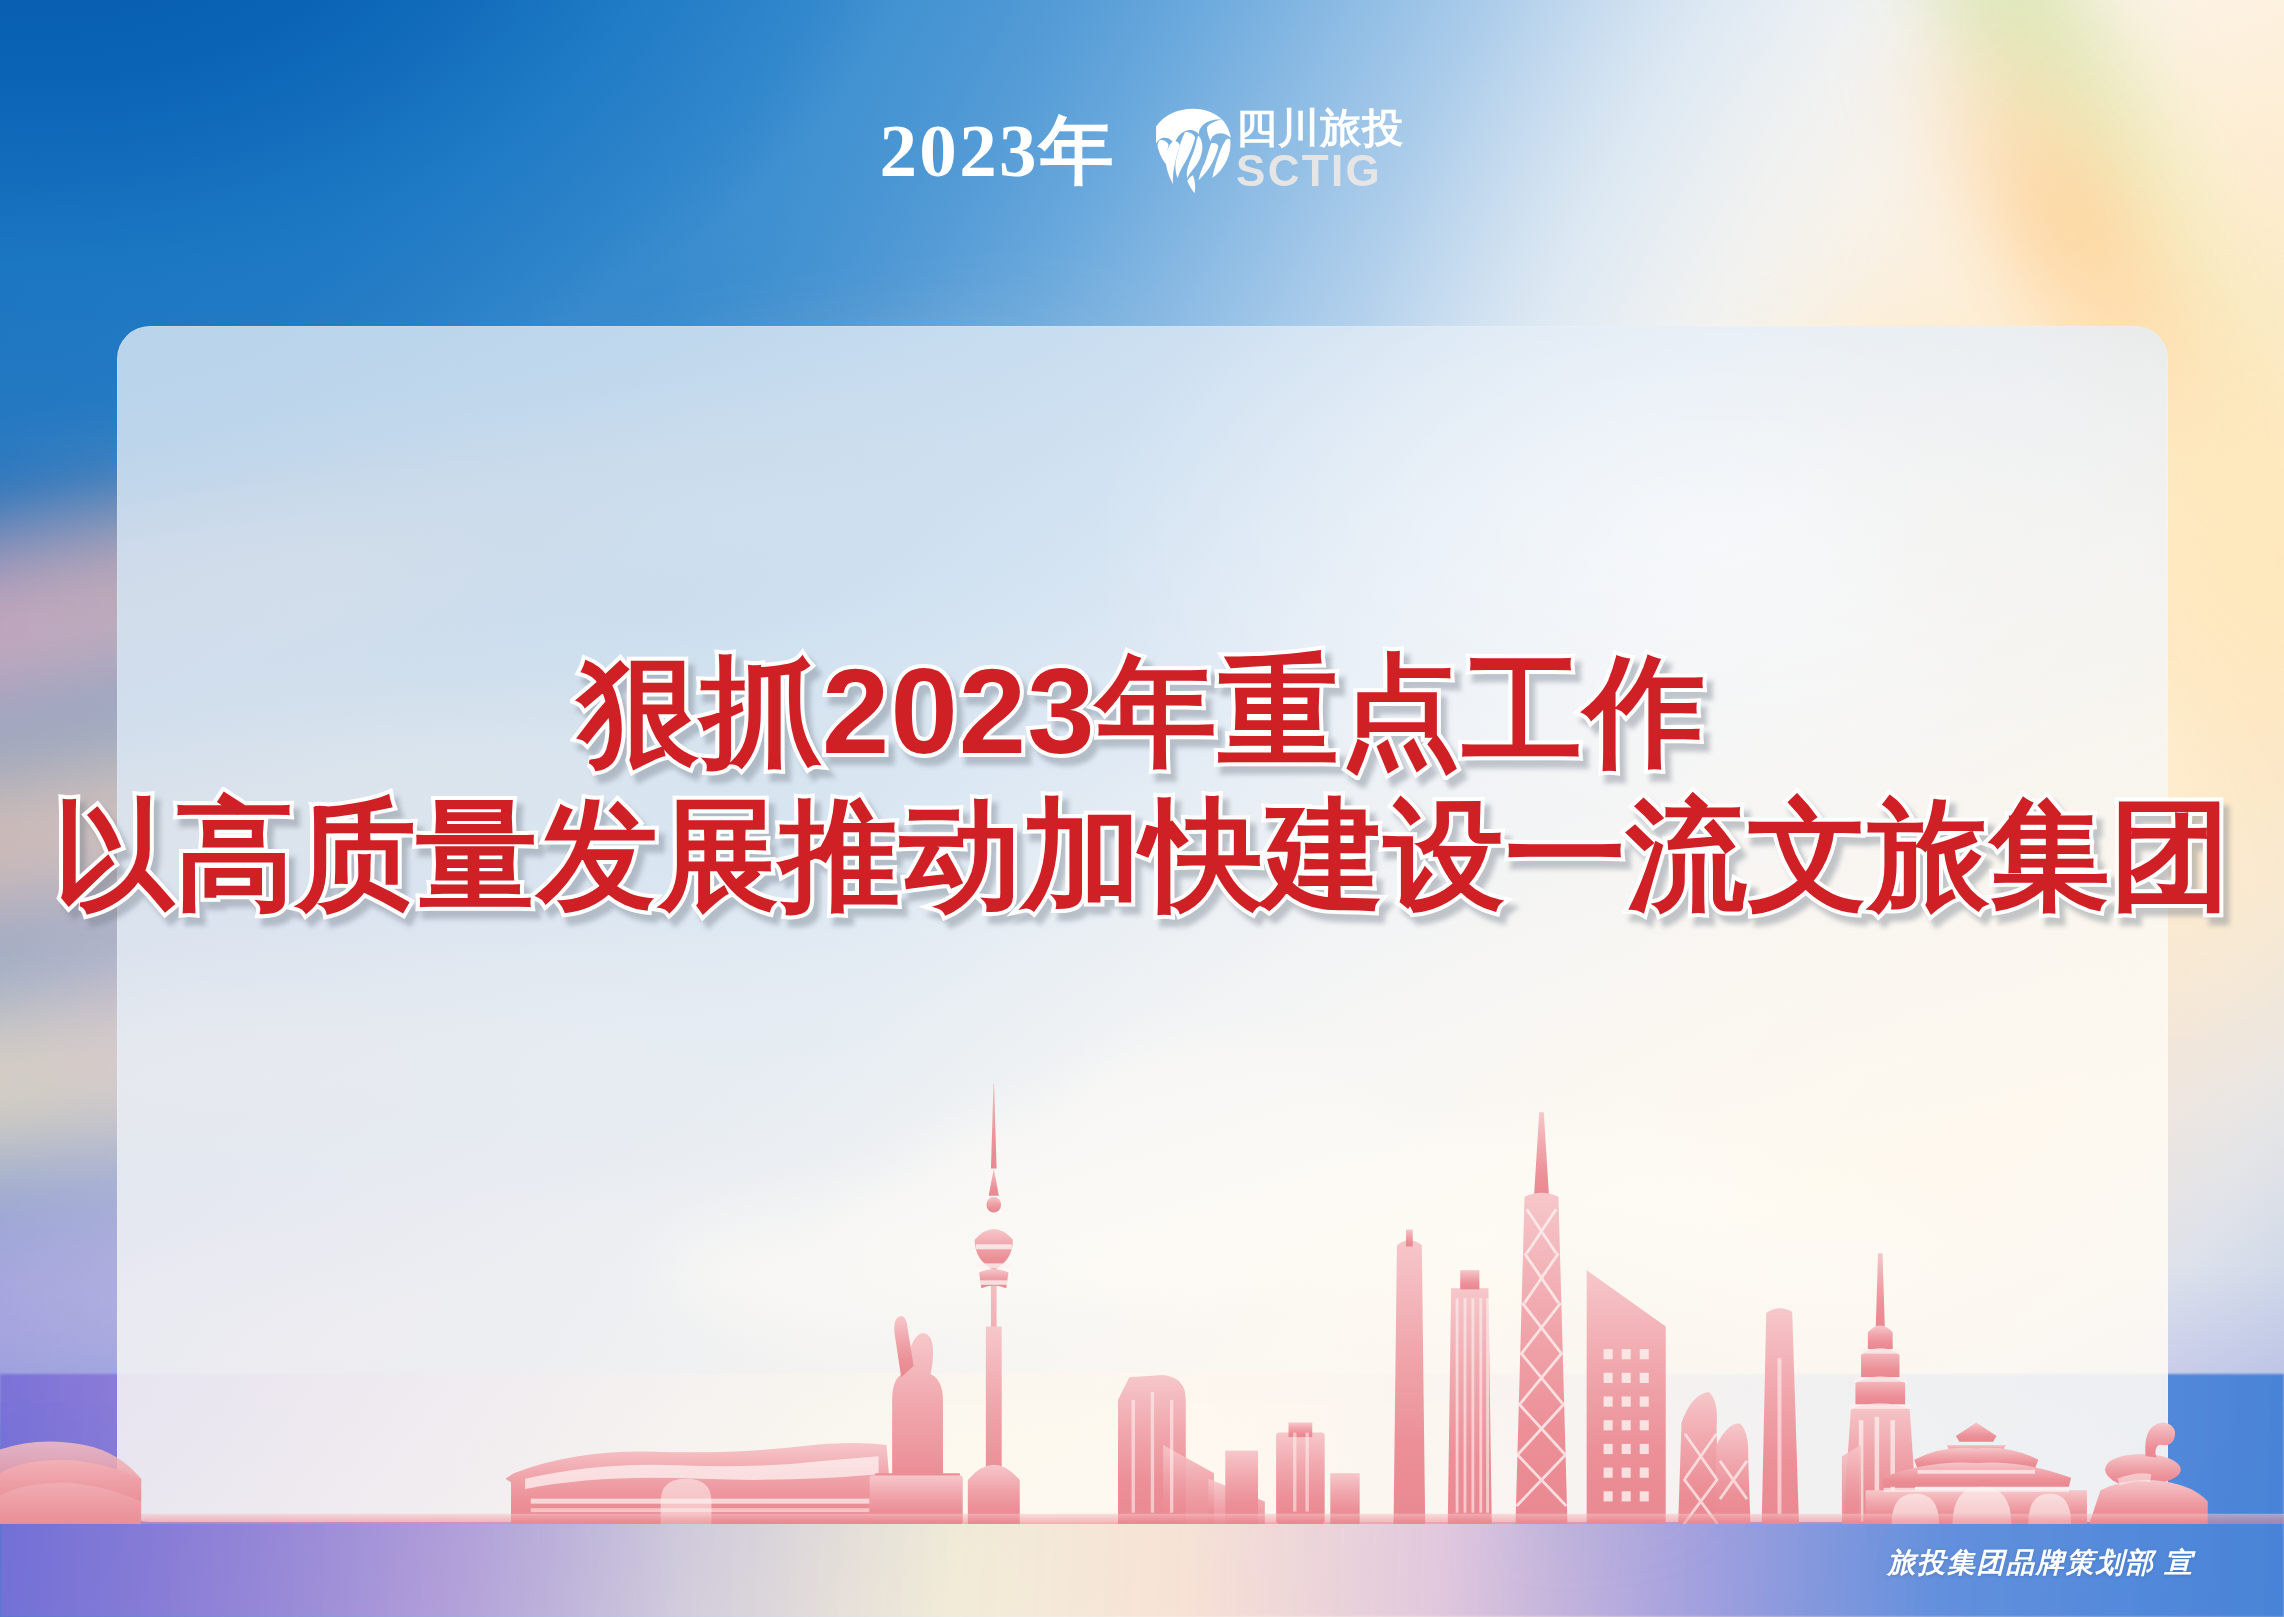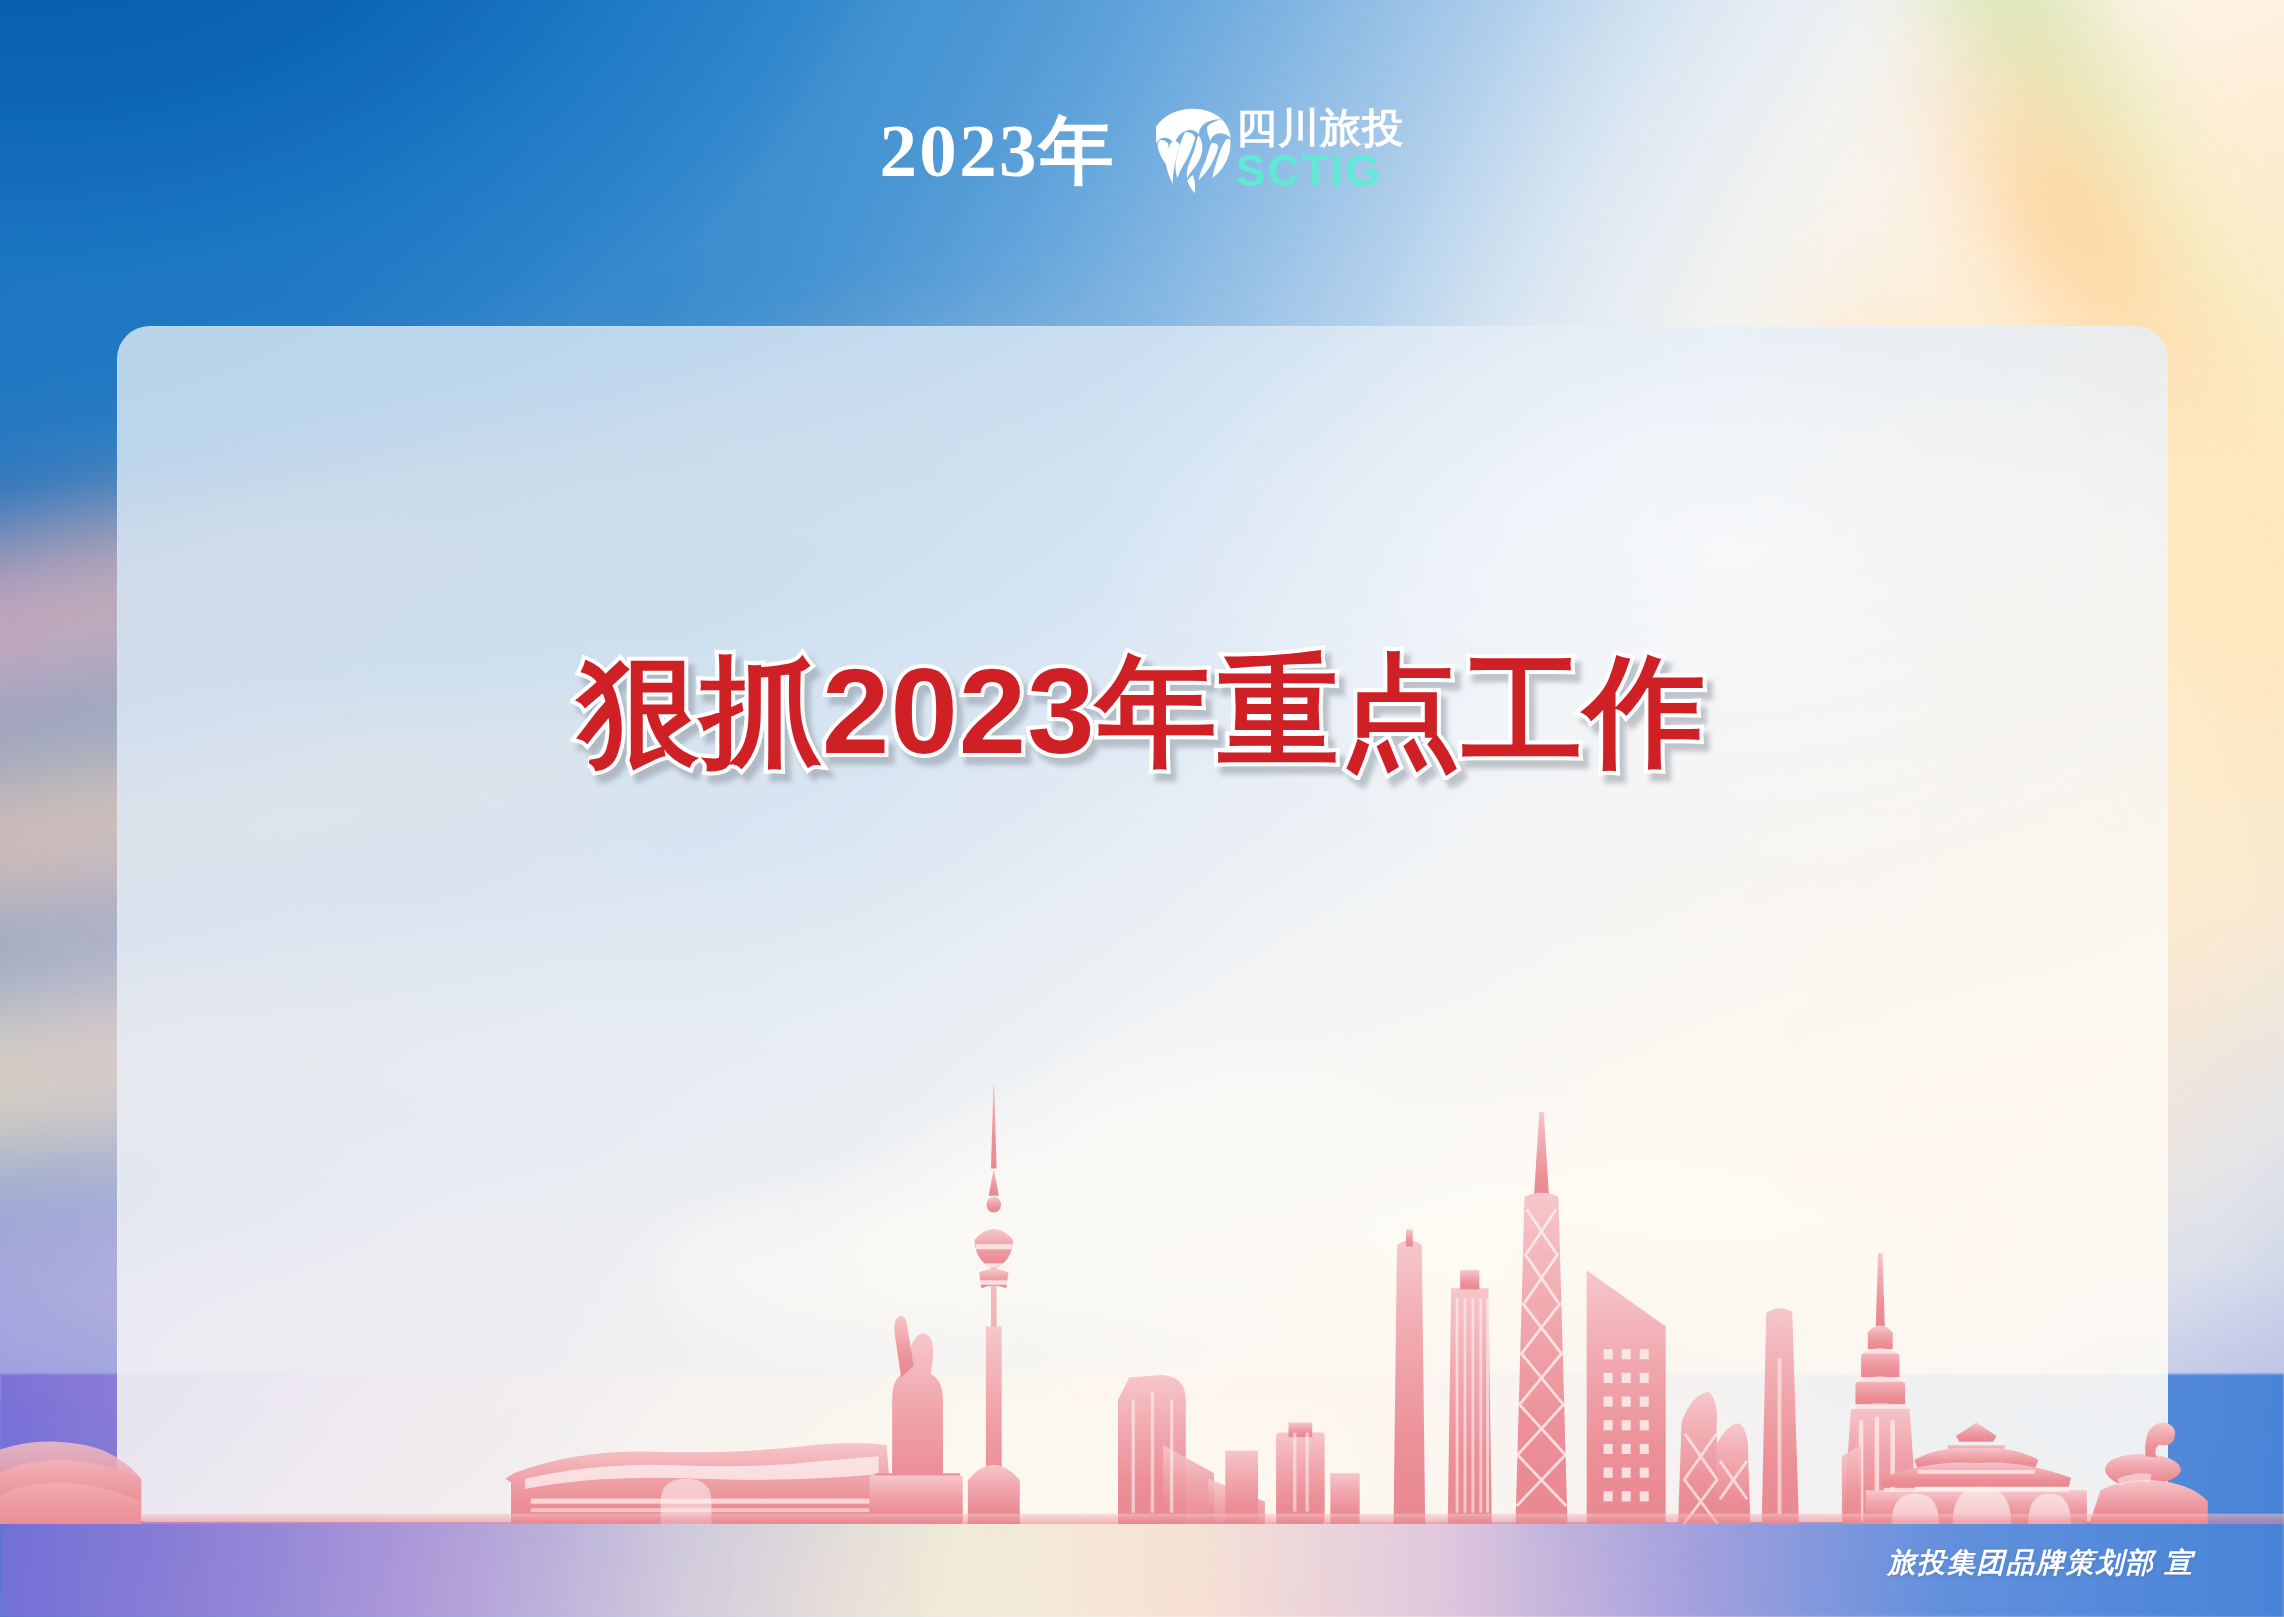--- a/index.html
+++ b/index.html
@@ -131,21 +131,21 @@
   .hdr-tail{letter-spacing:5.6px;}
   .logo{display:flex;align-items:center;}
   .logo-mark{width:85px;height:88px;flex:0 0 auto;}
   .logo-words{display:flex;flex-direction:column;justify-content:center;gap:1.1px;}
   .logo-cn{
     color:#fff;font-size:41px;font-weight:700;letter-spacing:1.1px;
     line-height:.96;white-space:nowrap;
     font-family:"Liberation Sans","DejaVu Sans",sans-serif;
   }
   .logo-en{
-    color:#5eead4;font-size:44px;font-weight:700;letter-spacing:2.3px;
+    color:#e5e5e5;font-size:44px;font-weight:700;letter-spacing:2.3px;
     line-height:.94;white-space:nowrap;
     font-family:"Liberation Sans","DejaVu Sans",sans-serif;
   }
 
   
   .panel{
     position:absolute;
     left:117px;top:326px;width:2051px;height:1196px;
     border-radius:33px;
     background:linear-gradient(162deg,
@@ -272,20 +272,21 @@
       <span class="logo-words">
         <span class="logo-cn">四川旅投</span>
         <span class="logo-en">SCTIG</span>
       </span>
     </span>
 
   </div>
 
   <div class="title-wrap">
     <span class="tline tline1">狠抓2023年重点工作</span>
+    <span class="tline tline2">以高质量发展推动加快建设一流文旅集团</span>
   </div>
 
   <div class="skyline">
     <svg viewBox="0 0 4045 780" preserveAspectRatio="none" aria-hidden="true">
       <defs>
         <linearGradient id="sky" x1="0" y1="0" x2="0" y2="1">
           <stop offset="0%" stop-color="#f6c7ca"></stop>
           <stop offset="38%" stop-color="#f0a7ad"></stop>
           <stop offset="72%" stop-color="#ec8f97"></stop>
           <stop offset="100%" stop-color="#e98891"></stop>

